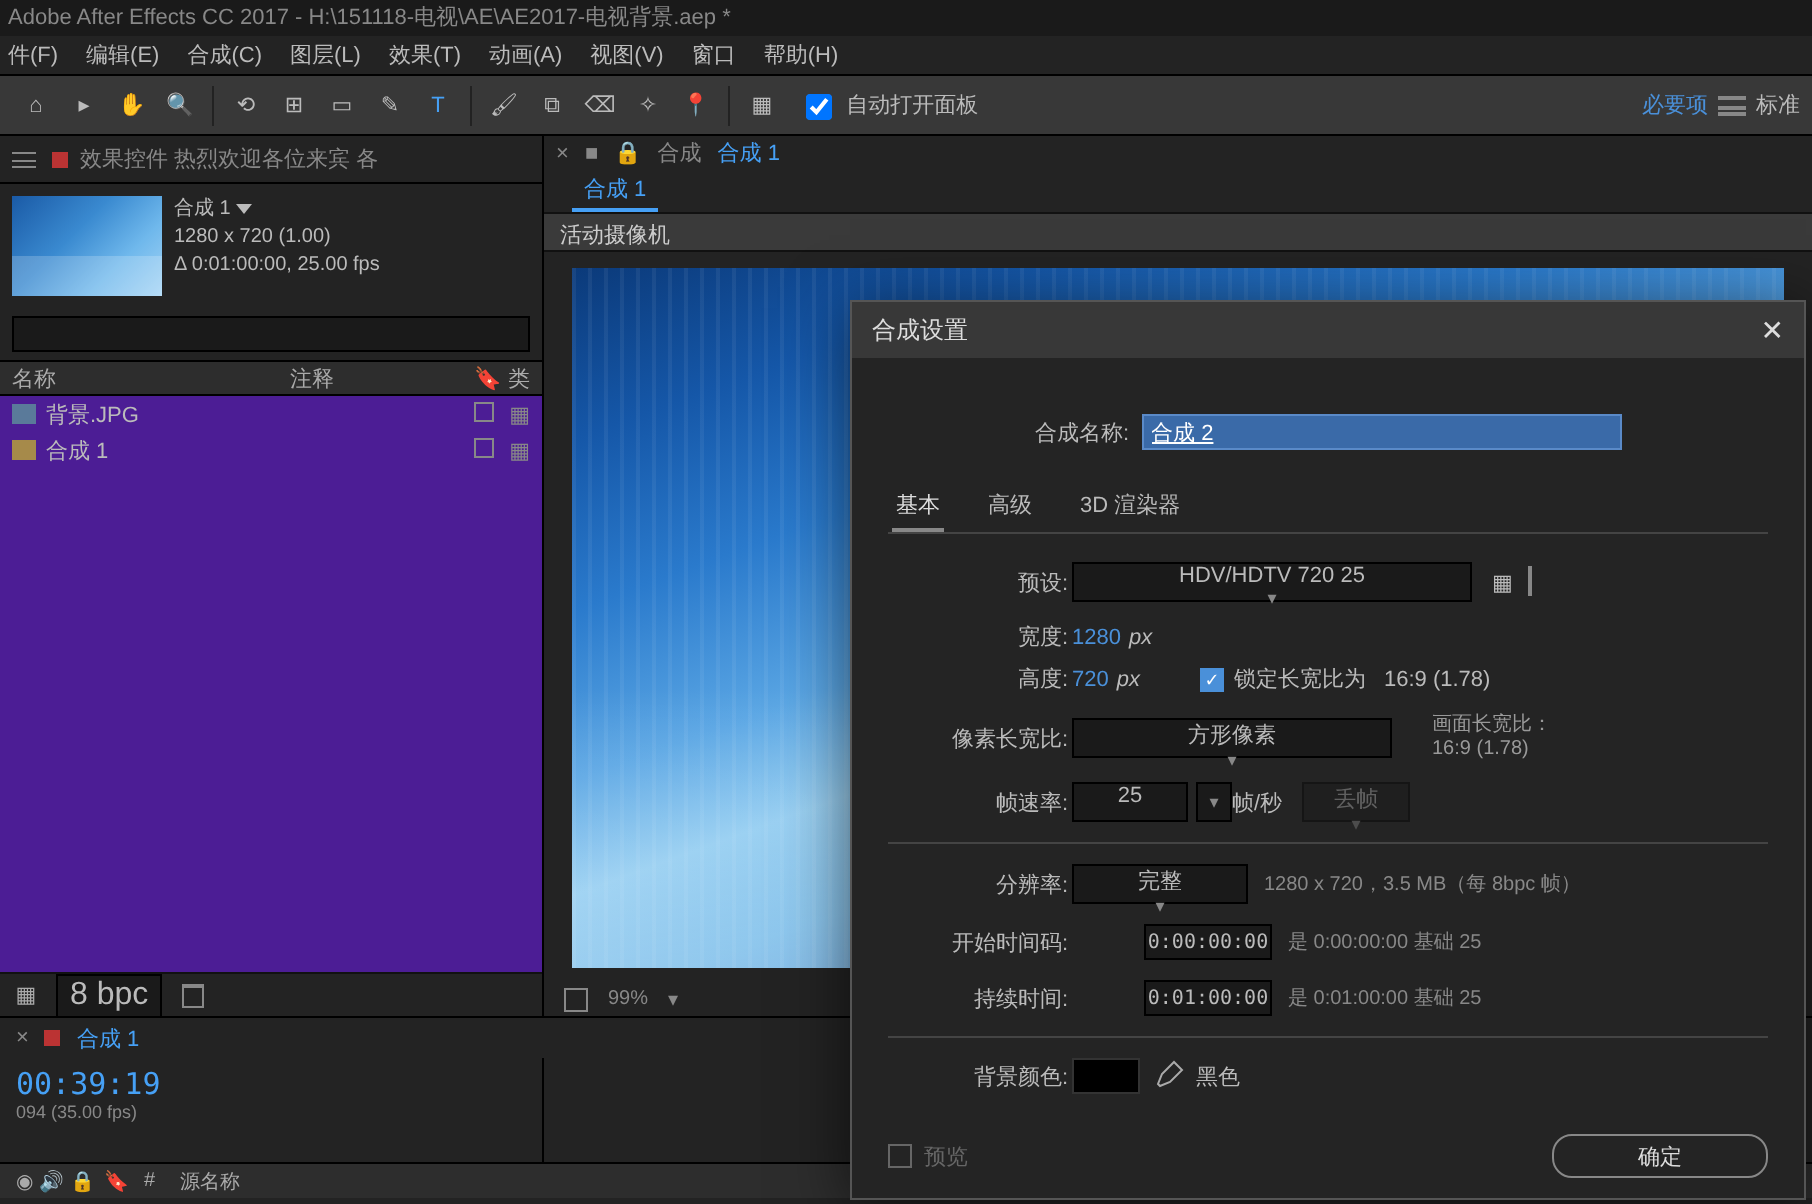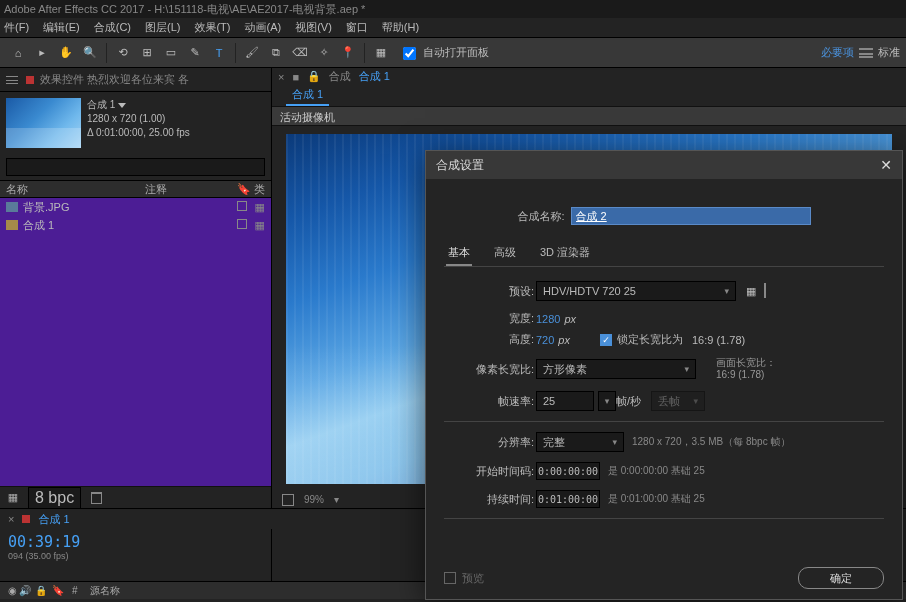--- a/index.html
+++ b/index.html
@@ -88,35 +88,35 @@
 .dialog{position:absolute;top:150px;left:425px;width:478px;height:450px;background:#242424;border:1px solid #555;box-shadow:0 4px 30px rgba(0,0,0,0.6);}
 .dlg-title{height:28px;background:#383838;display:flex;align-items:center;padding:0 10px;color:#ddd;font-size:12px;}
 .dlg-title .x{margin-left:auto;cursor:pointer;font-size:14px;}
 .dlg-body{padding:28px 18px 10px;color:#bbb;font-size:11px;}
 .dlg-row{display:flex;align-items:center;margin-bottom:10px;}
 .dlg-row label{text-align:right;width:90px;margin-right:2px;color:#bbb;}
 .dlg-name-input{width:240px;height:18px;background:#3a6aa8;border:1px solid #5a8ac8;color:#fff;padding:0 4px;font-size:11px;text-decoration:underline;}
 .dlg-tabs{display:flex;gap:20px;border-bottom:1px solid #444;margin:6px 0 14px;padding-left:2px;}
 .dlg-tabs .t{padding:4px 2px;color:#bbb;font-size:11px;cursor:pointer;}
 .dlg-tabs .t.active{color:#ddd;border-bottom:2px solid #888;}
-.dlg-select{background:#1a1a1a;border:1px solid #000;height:20px;padding:0 6px;display:flex;align-items:center;justify-content:space-between;color:#bbb;}
+.dlg-select{background:#1a1a1a;border:1px solid #000;height:20px;padding:0 6px;display:flex;align-items:center;justify-content:space-between;color:#bbb;flex-direction:column;}
 .dlg-select .arr{font-size:9px;color:#888;}
 .dlg-val{color:#4a90d9;}
 .dlg-unit{color:#bbb;margin-left:4px;font-style:italic;}
 .dlg-check{display:flex;align-items:center;gap:5px;}
 .dlg-check .cb{width:12px;height:12px;background:#4a90d9;display:flex;align-items:center;justify-content:center;color:#fff;font-size:9px;}
 .dlg-hr{height:1px;background:#444;margin:10px 0;}
-.dlg-timecode{background:#1a1a1a;border:1px solid #000;width:64px;height:18px;display:inline-flex;align-items:center;justify-content:center;font-family:monospace;font-size:10px;}
+.dlg-timecode{background:#1a1a1a;border:1px solid #000;width:64px;height:18px;display:inline-flex;align-items:center;justify-content:center;font-family:monospace;font-size:10px;margin-left:36px;}
 .dlg-small{color:#888;font-size:10px;margin-left:8px;}
 .dlg-swatch{width:34px;height:18px;background:#000;border:1px solid #333;display:inline-block;}
 .dlg-eyedrop{display:inline-block;width:16px;height:16px;margin:0 6px;}
 .dlg-foot{position:absolute;bottom:10px;left:0;right:0;padding:0 18px;display:flex;align-items:center;}
 .dlg-foot .preview{display:flex;align-items:center;gap:6px;color:#666;}
 .dlg-foot .preview .cb{width:12px;height:12px;border:1px solid #666;}
-.dlg-btn{margin-left:auto;width:86px;height:22px;border:1px solid #888;border-radius:10px;display:flex;align-items:center;justify-content:center;color:#ddd;cursor:pointer;}
+.dlg-btn{margin-left:auto;width:108px;height:22px;border:1px solid #888;border-radius:10px;display:flex;align-items:center;justify-content:center;color:#ddd;cursor:pointer;}
 .ico-trash{width:11px;height:12px;border:1px solid #888;border-top:2px solid #888;}
 </style>
 </head>
 <body>
 
 <div class="titlebar">Adobe After Effects CC 2017 - H:\151118-电视\AE\AE2017-电视背景.aep *</div>
 
 <div class="menubar">
   <span>件(F)</span>
   <span>编辑(E)</span>
@@ -364,20 +364,30 @@
     </div>
 
     <div class="dlg-row">
       <label>持续时间:</label>
       <div class="dlg-timecode">0:01:00:00</div>
       <span class="dlg-small">是 0:01:00:00 基础 25</span>
     </div>
 
     <div class="dlg-hr"></div>
 
+    <div class="dlg-row">
+      <label>背景颜色:</label>
+      <span class="dlg-swatch"></span>
+      <span class="dlg-eyedrop">
+        <svg width="16" height="16" viewBox="0 0 16 16">
+            <path d="M13 3l-2-2-6 6-2 5 1 1 5-2 6-6-2-2z" fill="none" stroke="#aaa"></path>
+          </svg>
+      </span>
+      <span>黑色</span>
+    </div>
   </div>
   <div class="dlg-foot">
     <div class="preview">
       <div class="cb"></div>
       <span>预览</span>
     </div>
     <div class="dlg-btn">确定</div>
   </div>
 </div>
 

